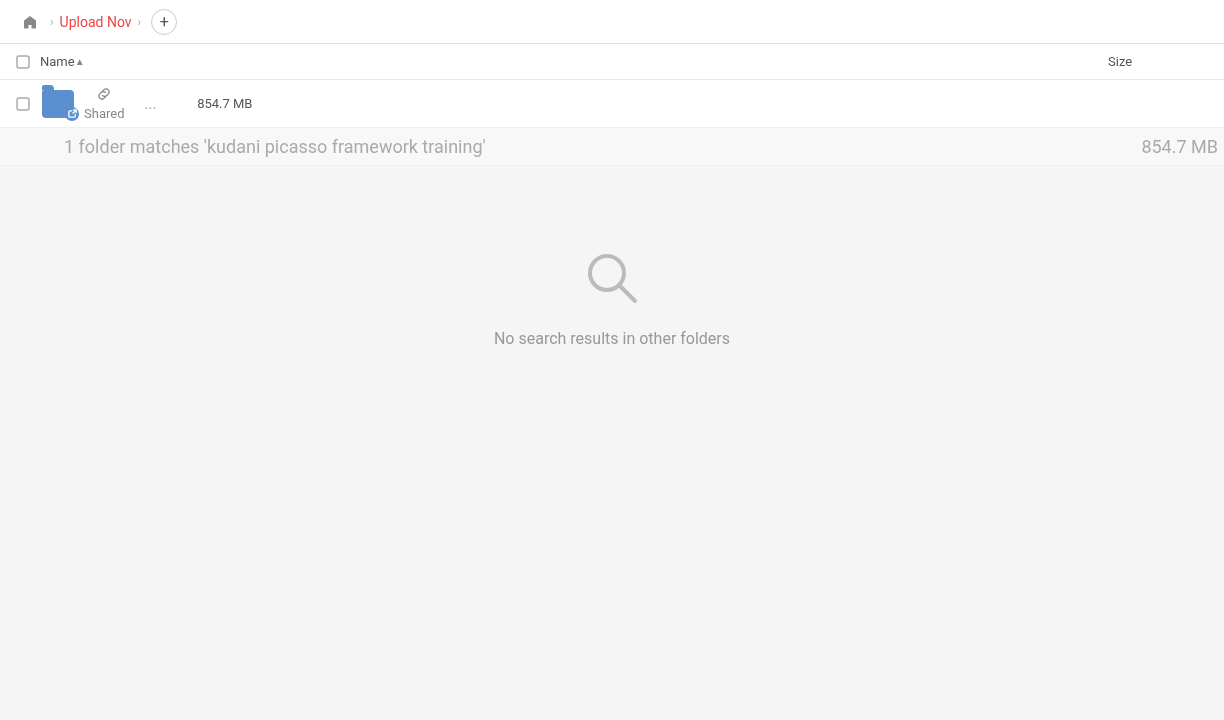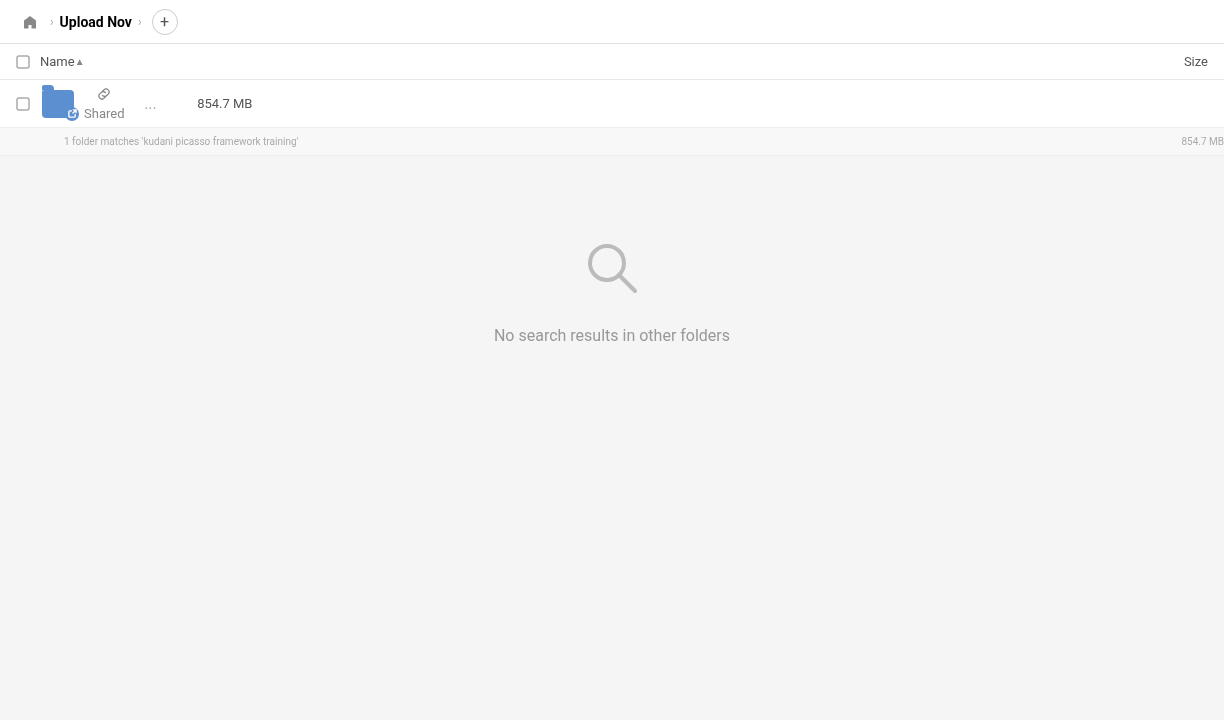--- a/index.html
+++ b/index.html
@@ -31,23 +31,23 @@
       cursor: pointer;
       color: #555;
       border-radius: 4px;
     }
     .breadcrumb-chevron {
       color: #aaa;
       font-size: 12px;
       margin: 0 2px;
     }
     .breadcrumb-item {
-      color: #000000;
+      color: #ef4444;
       font-size: 14px;
-      font-weight: 700;
+      font-weight: 400;
       cursor: pointer;
     }
     .add-button {
       display: flex;
       align-items: center;
       justify-content: center;
       width: 26px;
       height: 26px;
       border: 1px solid #ccc;
       border-radius: 50%;
@@ -76,21 +76,21 @@
     .col-name {
       flex: 1;
       display: flex;
       align-items: center;
       font-size: 13px;
       color: #555;
       cursor: pointer;
     }
     .col-size {
       width: 100px;
-      text-align: right;
+      text-align: left;
       font-size: 13px;
       color: #555;
     }
     .sort-arrow {
       font-size: 10px;
       color: #888;
     }
 
     
     .file-row {
@@ -187,43 +187,42 @@
       text-align: right;
       color: #555;
       font-size: 13px;
     }
 
     
     .match-row {
       display: flex;
       align-items: center;
       justify-content: space-between;
-      padding: 8px 0 8px 64px;
+      padding: 8px 6px 8px 64px;
       background: #f8f8f8;
       border-bottom: 1px solid #efefef;
       color: #aaa;
-      font-size: 10px;
+      font-size: 18px;
     }
 
     
     .empty-state {
       display: flex;
       flex-direction: column;
       align-items: center;
       justify-content: center;
       padding: 80px 0 60px;
       color: #b0b0b0;
     }
     .empty-search-icon {
       margin-bottom: 16px;
     }
     .empty-text {
       font-size: 16px;
       color: #999;
-      margin-top: 7px;
     }
   </style>
 </head>
 <body>
 
 <div class="top-bar">
   <div class="breadcrumb-home">
     <svg width="16" height="16" viewBox="0 0 16 16" fill="none">
       <path d="M2 6.5L8 2l6 4.5V14a.5.5 0 01-.5.5h-4v-3.5H6.5V14.5h-4A.5.5 0 012 14V6.5z" fill="#888"></path>
     </svg>

